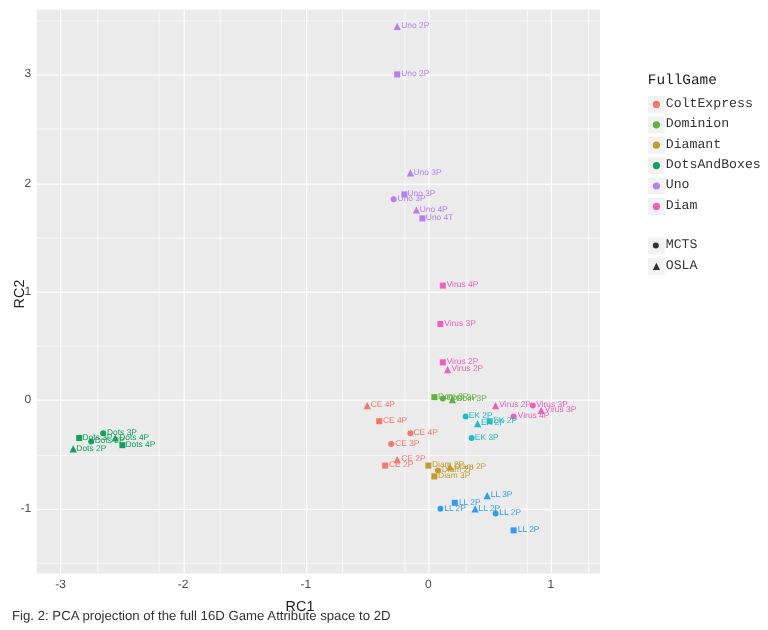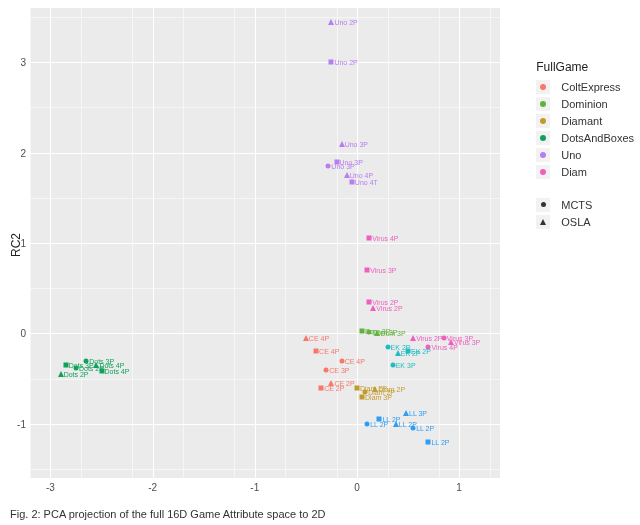--- a/index.html
+++ b/index.html
@@ -13,23 +13,23 @@
   .grid-h{height:1px;left:0;right:0;}
   .grid-minor{opacity:0.55;}
   .tick-x,.tick-y{position:absolute;font-size:10px;color:#4d4d4d;}
   .tick-x{top:482px;transform:translateX(-50%);}  
   .tick-y{left:12px;transform:translateY(-50%);text-align:right;width:14px;}
   .pt{position:absolute;transform:translate(-50%,-50%);}
   .pt-circ{width:5px;height:5px;border-radius:50%;}
   .pt-sq{width:5px;height:5px;}
   .pt-tri{width:0;height:0;border-left:3px solid transparent;border-right:3px solid transparent;border-bottom:6px solid;}
   .lbl{position:absolute;font-size:7px;color:inherit;transform:translate(3px,-50%);white-space:nowrap;pointer-events:none;}
-  .legend{position:absolute;right:6px;top:60px;font-size:11px;}
+  .legend{position:absolute;right:6px;top:60px;font-size:11px;font-family:Liberation Mono, monospace;}
   .legend h4{margin:0 0 4px 0;font-weight:normal;font-size:12px;color:#222;}
-  .leg-item{display:flex;align-items:center;height:17px;gap:11px;}
+  .leg-item{display:flex;align-items:center;height:17px;gap:1px;}
   .leg-sw{width:14px;height:14px;background:#f2f2f2;display:flex;align-items:center;justify-content:center;}
   .caption{position:absolute;left:10px;top:508px;font-size:11px;color:#333;}
 </style>
 </head>
 <body>
 
 <div class="page">
   <div class="axis-title-y">
       <span>RC2</span>
     </div>
@@ -159,20 +159,21 @@
       <div class="tick-x" style="left: 459.13px;">1</div>
     </div>
   <div id="ty-container">
       <div class="tick-y" style="top: 423.769px;">-1</div>
       <div class="tick-y" style="top: 333.385px;">0</div>
       <div class="tick-y" style="top: 243px;">1</div>
       <div class="tick-y" style="top: 152.615px;">2</div>
       <div class="tick-y" style="top: 62.2308px;">3</div>
     </div>
 
+  <div class="axis-title-x">RC1</div>
 
   <div class="legend">
     <h4>FullGame</h4>
     <div id="leg-games">
         <div class="leg-item">
           <div class="leg-sw">
             <div class="pt-circ" style="width: 6px; height: 6px; border-radius: 50%; background: rgb(247, 119, 107);"></div>
           </div>
           <span>ColtExpress</span>
         </div>

